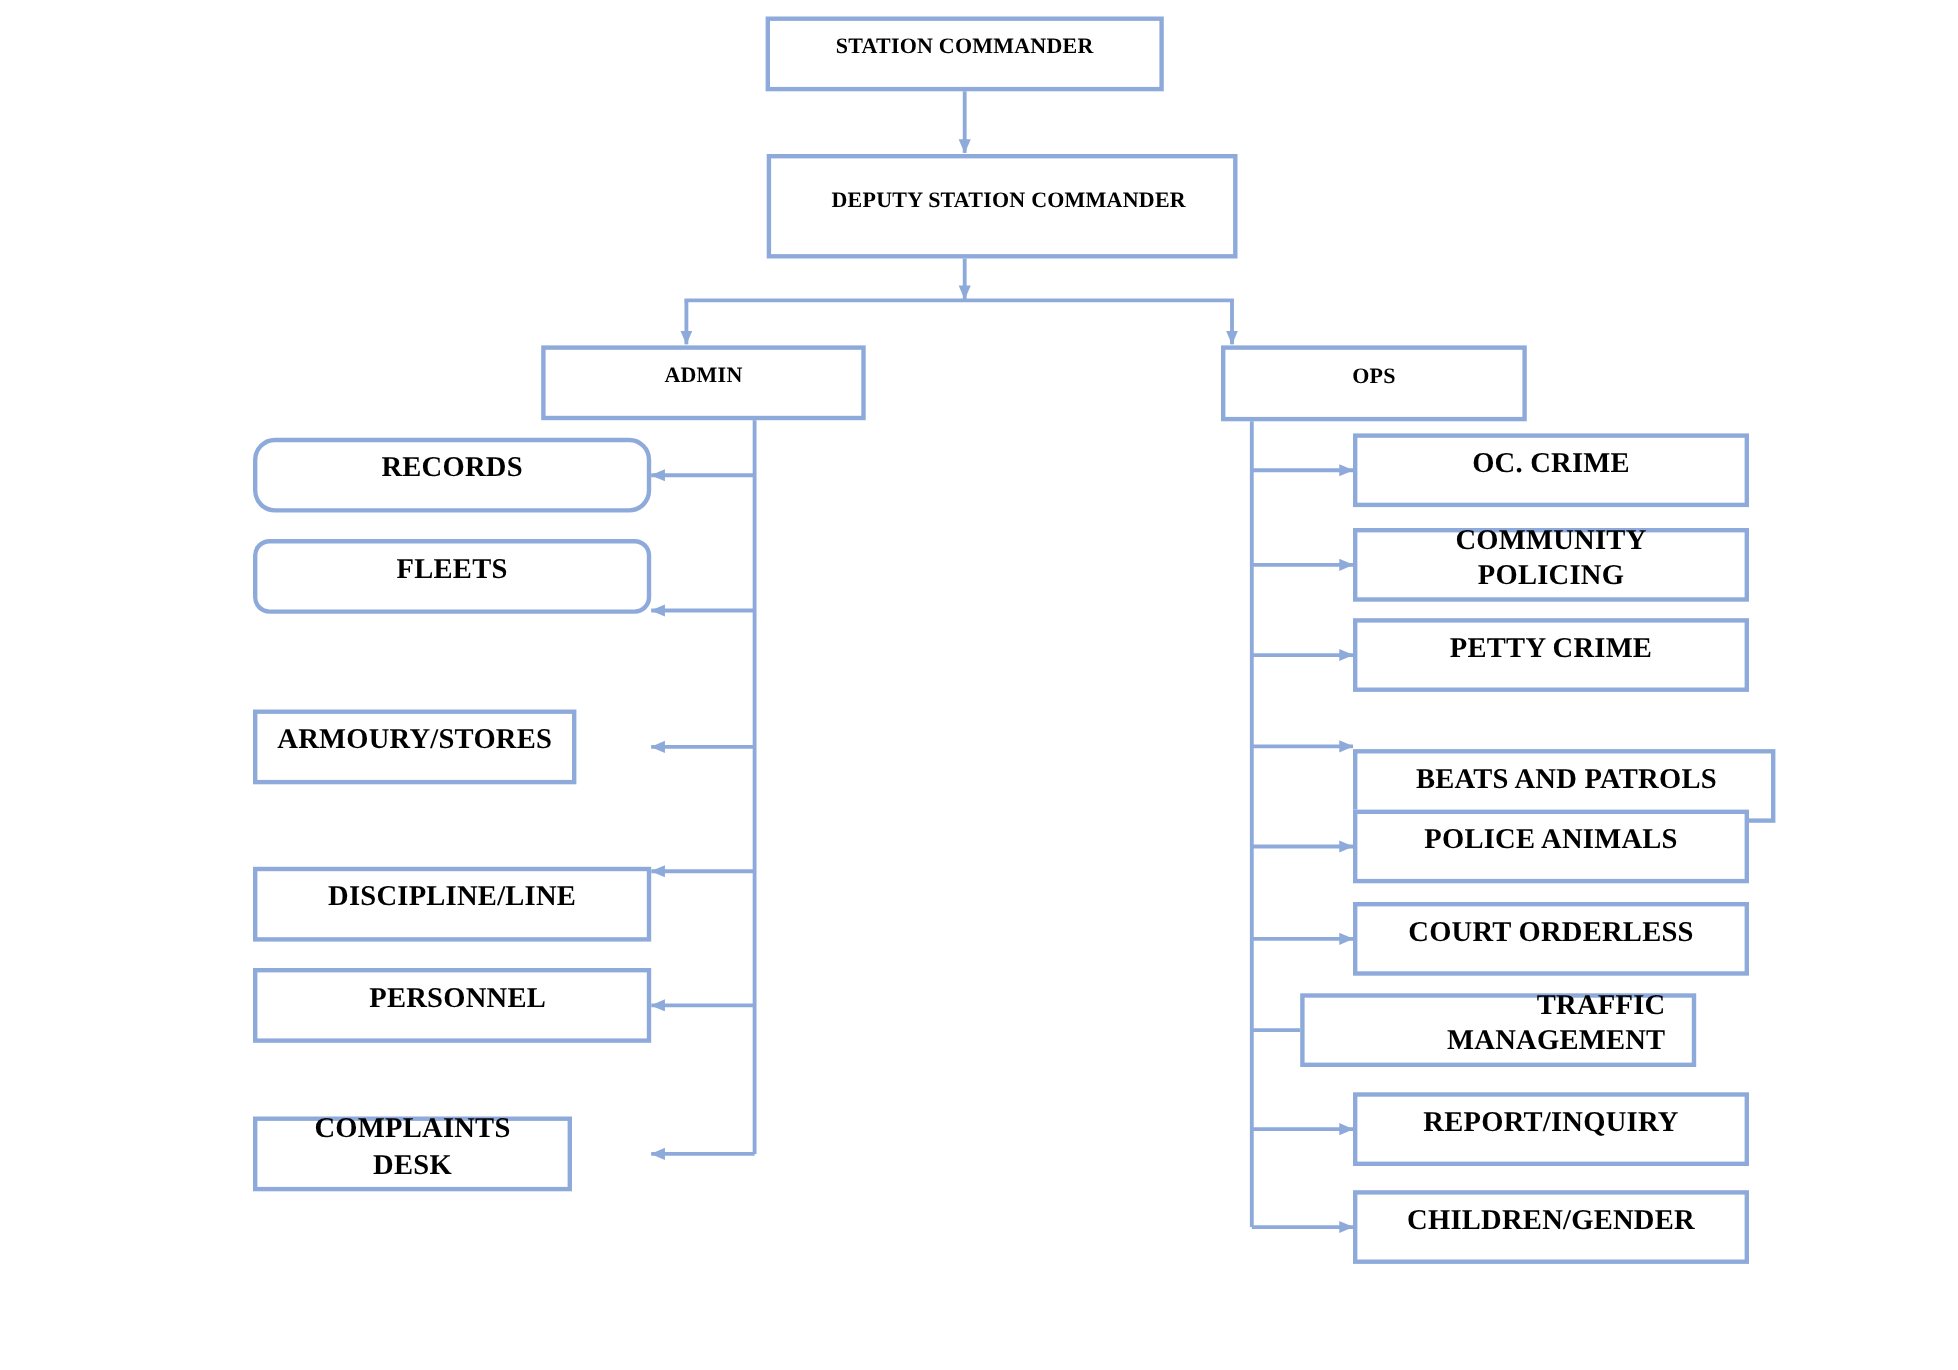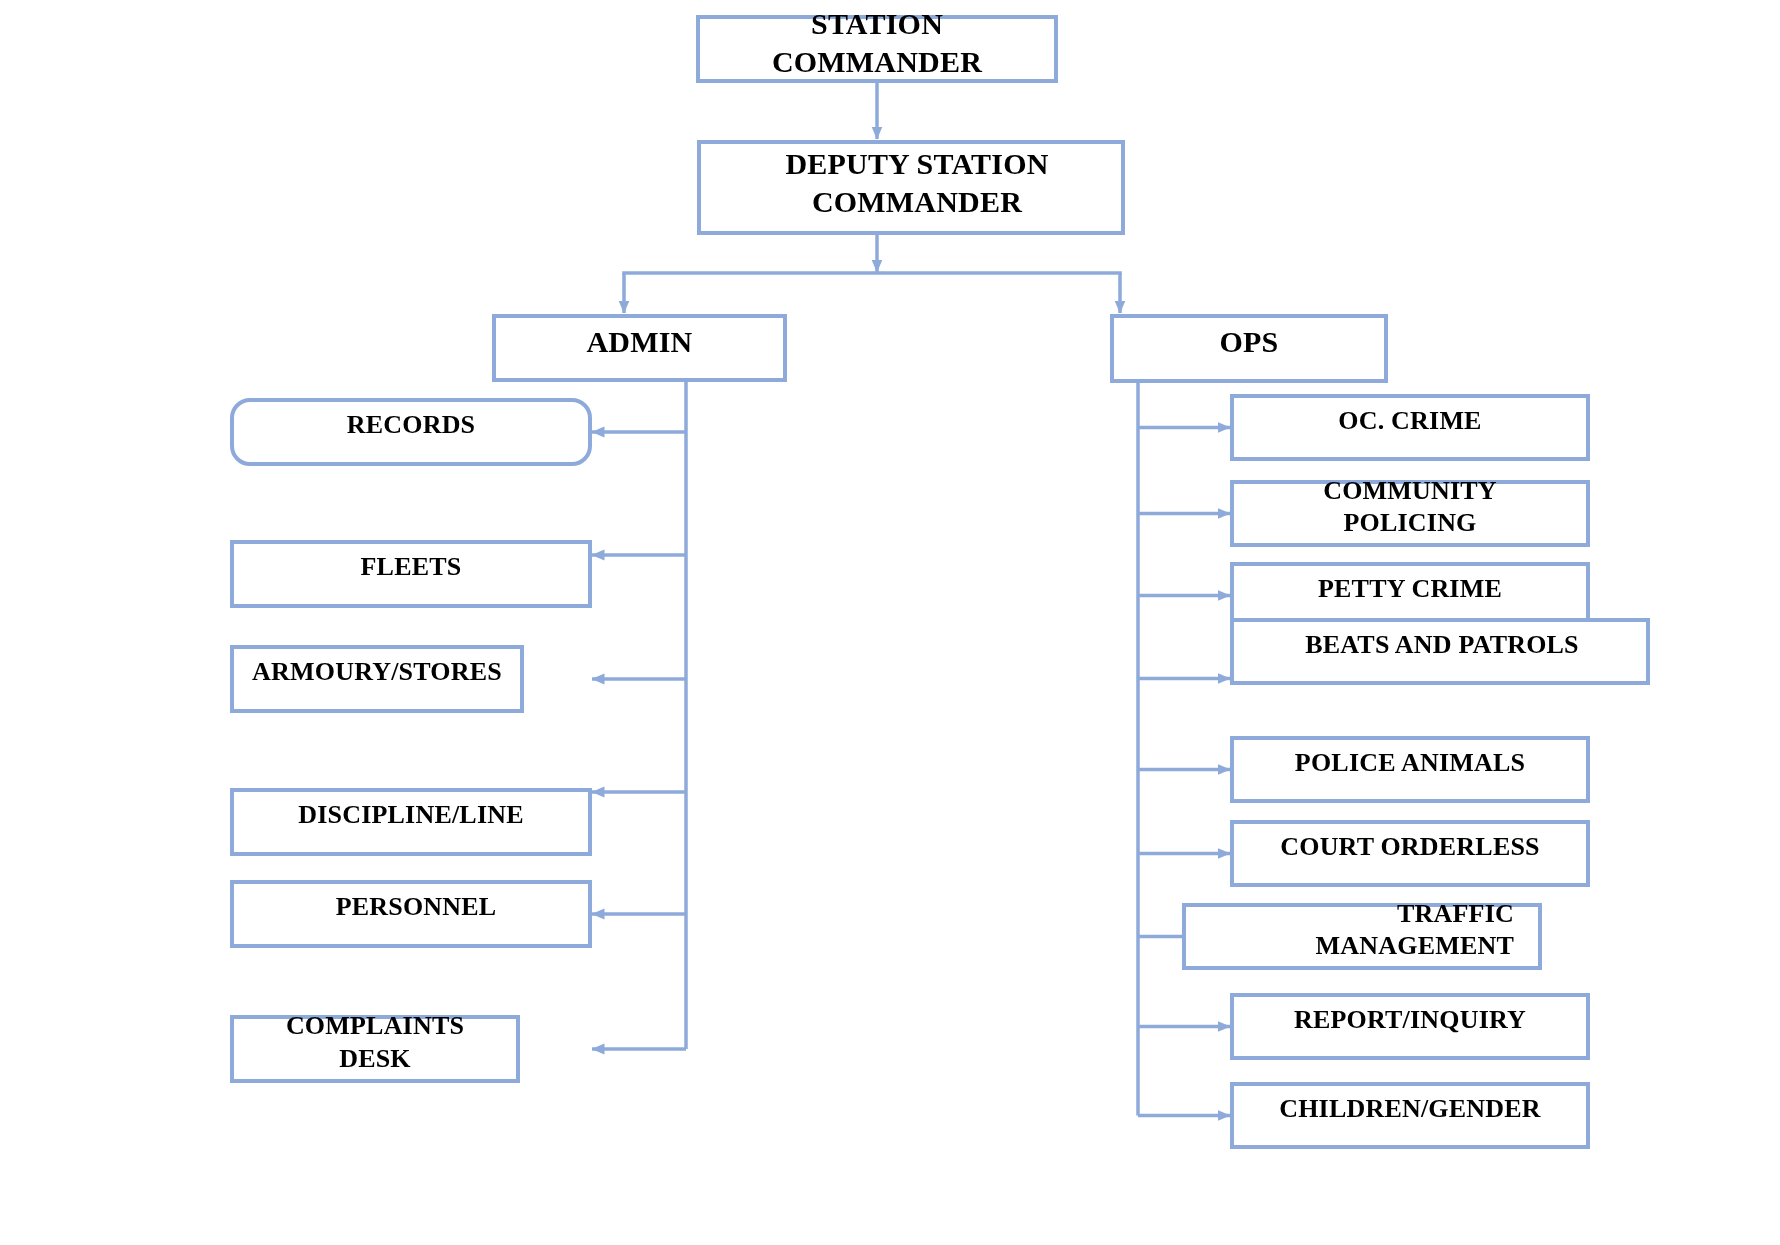--- a/index.html
+++ b/index.html
@@ -20,21 +20,21 @@
     background:#ffffff;
     border:4px solid var(--accent,#8EAADB);
     color:var(--ink,#000000);
     font-weight:bold;
     display:flex;align-items:center;justify-content:center;
     text-align:center;
     padding:0 24px 13px 24px;
     line-height:1.25;
     letter-spacing:0.2px;
   }
-  .node.main{font-size:30px;}
+  .node.main{font-size:20px;}
   .node.child{font-size:26px;}
 </style>
 </head>
 <body>
 
 <div id="stage" style="--accent: #8EAADB; --ink: #000000; --bg: #ffffff;">
   <svg id="connectors" viewBox="0 0 1780 1245" xmlns="http://www.w3.org/2000/svg">
       <defs>
         <marker id="arw" markerUnits="userSpaceOnUse" markerWidth="14" markerHeight="12" refX="12.5" refY="5.5" orient="auto">
           <path d="M0,0 L13,5.5 L0,11 Z" fill="#8EAADB"></path>
@@ -65,27 +65,27 @@
     </svg>
 
   <div class="node main" id="node-station" style="left:696px;top:15px;width:362px;height:68px;">STATION COMMANDER</div>
 
   <div class="node main" id="node-deputy" style="left:697px;top:140px;width:428px;height:95px;padding:0 26px 10px 38px;">DEPUTY STATION COMMANDER</div>
 
   <div class="node main" id="node-admin" style="left:492px;top:314px;width:295px;height:68px;">ADMIN</div>
 
   <div class="node main" id="node-ops" style="left:1070px;top:314px;width:278px;height:69px;margin-left:40px;">OPS</div>
 <div class="node child" style="left: 230px; top: 398px; width: 362px; height: 68px; border-radius: 20px;">RECORDS</div>
-    <div class="node child" style="left: 230px; top: 540px; width: 362px; height: 68px;">FLEETS</div>
+    <div class="node child" style="left: 230px; top: 490px; width: 362px; height: 68px; border-radius: 15px;">FLEETS</div>
     <div class="node child" style="left: 230px; top: 645px; width: 294px; height: 68px;">ARMOURY/STORES</div>
     <div class="node child" style="left: 230px; top: 788px; width: 362px; height: 68px;">DISCIPLINE/LINE</div>
     <div class="node child" style="left: 230px; top: 880px; width: 362px; height: 68px; padding-left: 34px;">PERSONNEL</div>
     <div class="node child" style="left: 230px; top: 1015px; width: 290px; height: 68px;">COMPLAINTS DESK</div>
     <div class="node child" style="left: 1230px; top: 394px; width: 360px; height: 67px;">OC. CRIME</div>
     <div class="node child" style="left: 1230px; top: 480px; width: 360px; height: 67px;">COMMUNITY POLICING</div>
     <div class="node child" style="left: 1230px; top: 562px; width: 360px; height: 67px;">PETTY CRIME</div>
-    <div class="node child" style="left: 1230px; top: 618px; width: 420px; height: 67px; padding-left: 28px;">BEATS AND PATROLS</div>
+    <div class="node child" style="left: 1230px; top: 681px; width: 384px; height: 67px; padding-left: 28px;">BEATS AND PATROLS</div>
     <div class="node child" style="left: 1230px; top: 736px; width: 360px; height: 67px;">POLICE ANIMALS</div>
     <div class="node child" style="left: 1230px; top: 820px; width: 360px; height: 67px;">COURT ORDERLESS</div>
     <div class="node child" style="left: 1182px; top: 903px; width: 360px; height: 67px; text-align: right;">TRAFFIC MANAGEMENT</div>
     <div class="node child" style="left: 1230px; top: 993px; width: 360px; height: 67px;">REPORT/INQUIRY</div>
     <div class="node child" style="left: 1230px; top: 1082px; width: 360px; height: 67px;">CHILDREN/GENDER</div>
   </div>
 
 </body></html>

